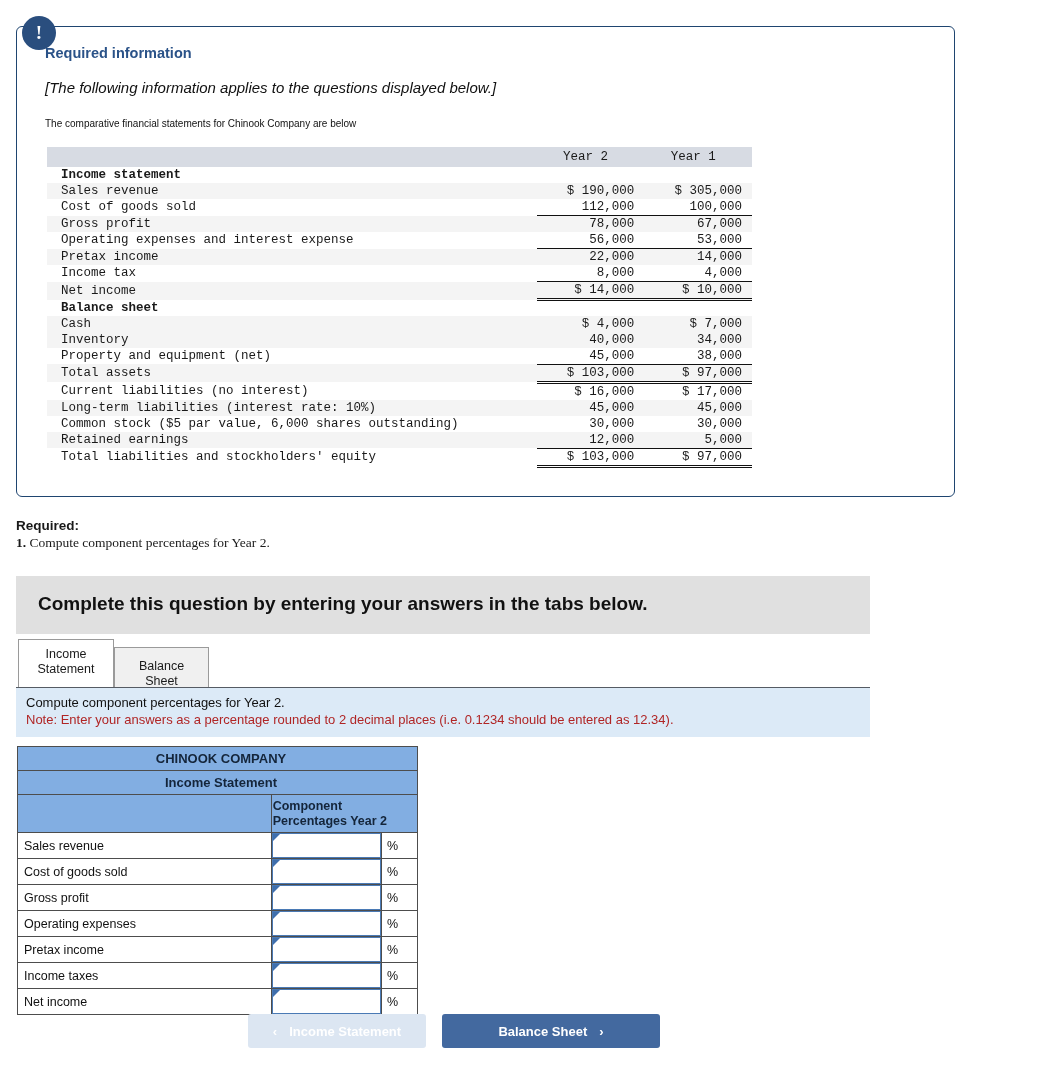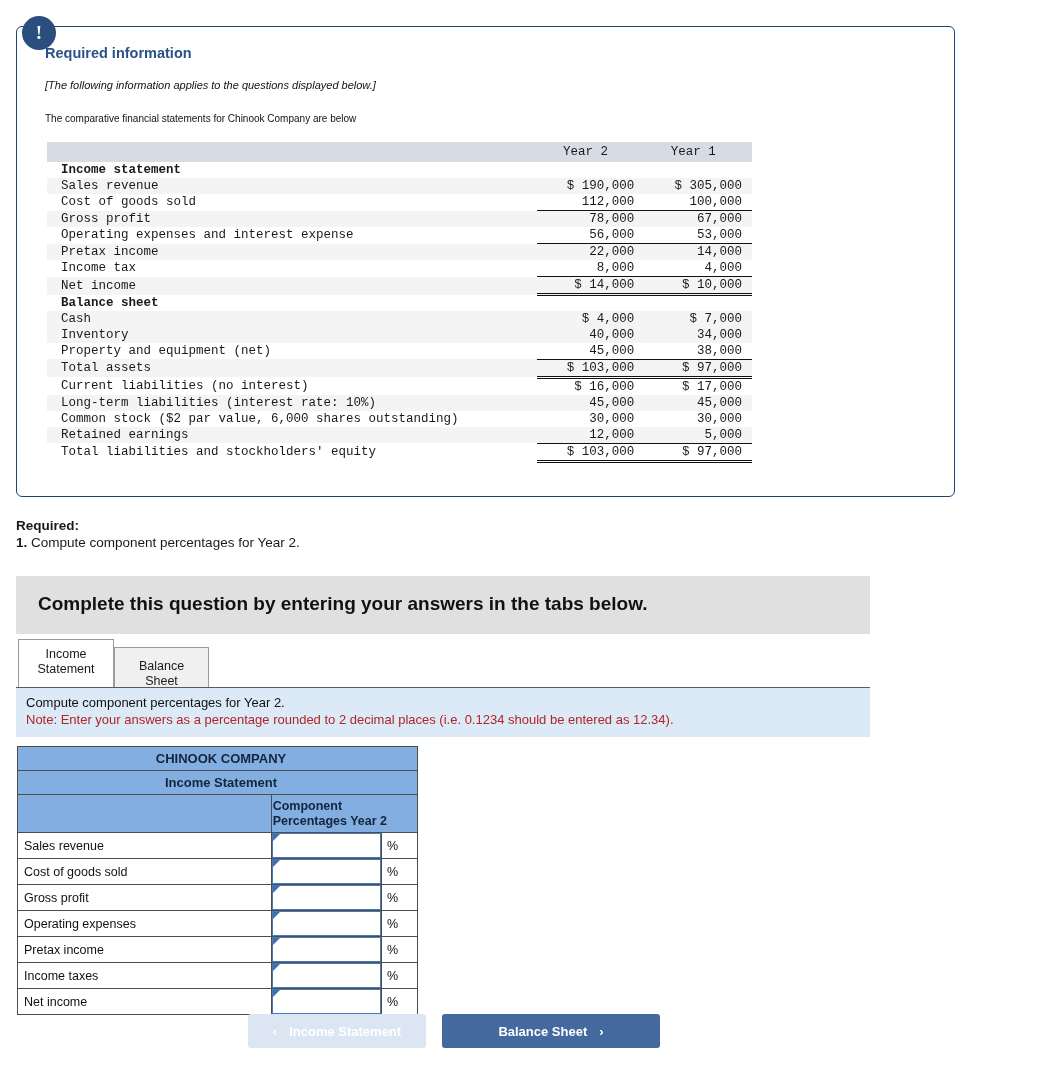--- a/index.html
+++ b/index.html
@@ -49,21 +49,21 @@
     z-index: 3;
   }
   .req-head {
     color: #2a5288;
     font-weight: bold;
     font-size: 14.5px;
     margin: 0 0 18px 0;
   }
   .req-italic {
     font-style: italic;
-    font-size: 11px;
+    font-size: 15px;
     margin: 0 0 22px 0;
     color: #111;
   }
   .req-lead {
     font-size: 10px;
     margin: 0 0 18px 0;
     color: #111;
   }
 
   
@@ -113,20 +113,21 @@
     width: 700px;
   }
   .required-block .r-title {
     font-weight: bold;
     font-size: 13.5px;
     margin: 0 0 2px 0;
   }
   .required-block .r-item {
     font-size: 13.5px;
     margin: 0;
+    font-family: Liberation Serif, serif;
   }
   .required-block .r-item b { font-weight: bold; }
 
   
   .gray-bar {
     position: absolute;
     left: 16px;
     top: 576px;
     width: 854px;
     height: 58px;
@@ -391,21 +392,21 @@
             <td class="c-label">Current liabilities (no interest)</td>
             <td class="c-num">$ 16,000</td>
             <td class="c-num">$ 17,000</td>
           </tr>
           <tr class="alt">
             <td class="c-label">Long-term liabilities (interest rate: 10%)</td>
             <td class="c-num">45,000</td>
             <td class="c-num">45,000</td>
           </tr>
           <tr>
-            <td class="c-label">Common stock ($2 par value, 6,000 shares outstanding)</td>
+            <td class="c-label">Common stock ($5 par value, 6,000 shares outstanding)</td>
             <td class="c-num">30,000</td>
             <td class="c-num">30,000</td>
           </tr>
           <tr class="alt">
             <td class="c-label">Retained earnings</td>
             <td class="c-num">12,000</td>
             <td class="c-num">5,000</td>
           </tr>
           <tr class=" tline dline">
             <td class="c-label">Total liabilities and stockholders' equity</td>

